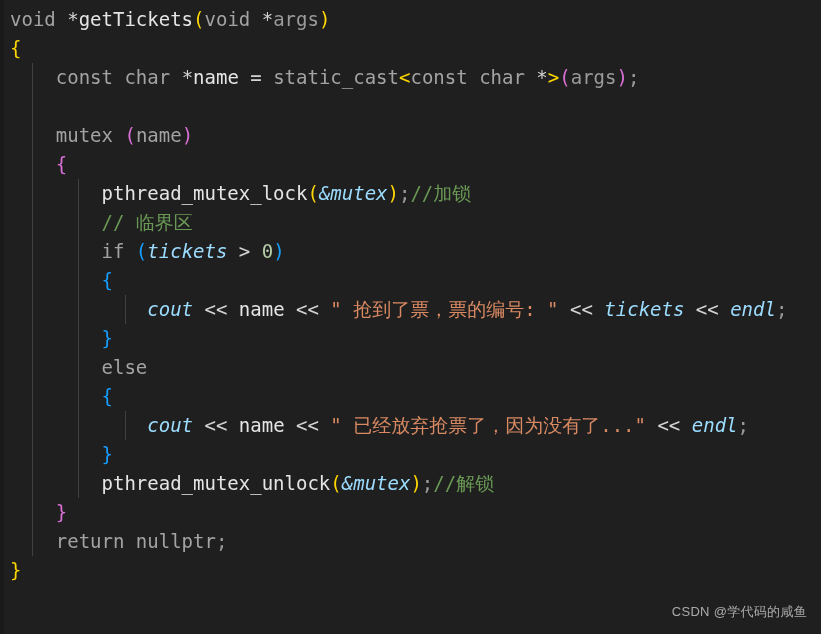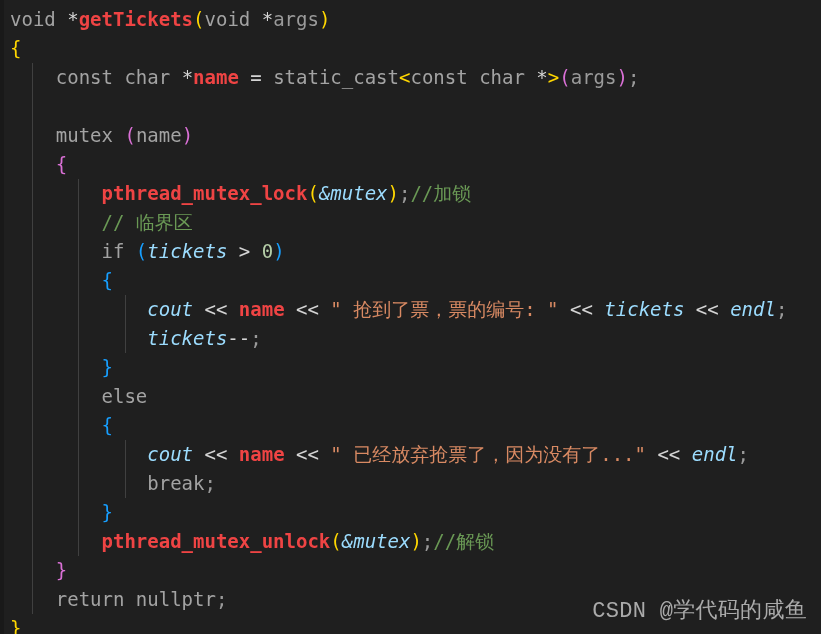--- a/index.html
+++ b/index.html
@@ -45,38 +45,38 @@
     width: 1px;
     height: 29px;
     background: #404040;
   }
   .g1 { left: 32px; }
   .g2 { left: 78px; }
   .g3 { left: 125px; }
 
   
   .kw       { color: #a3a3a3; }   
-  .name     { color: #ef4444; font-weight: bold; }
+  .name     { color: #e5e5e5; }
   .gray     { color: #9a9a9a; }   
   .var      { color: #9cdcfe; font-style: italic; }   
   .num      { color: #b5cea8; }   
   .str      { color: #d98a63; }   
   .cmt      { color: #6a9955; }   
   .b1       { color: #ffd700; }   
   .b2       { color: #da70d6; }   
   .b3       { color: #179fff; }   
   .op       { color: #d4d4d4; }
 
   #watermark {
     position: absolute;
     right: 14px;
     bottom: 8px;
     color: #b6b6b6;
-    font-family: Liberation Mono, monospace;
-    font-size: 22px;
+    font-family: Liberation Sans, sans-serif;
+    font-size: 13px;
     letter-spacing: 0.3px;
     opacity: 0.92;
     white-space: pre;
   }
 </style>
 </head>
 <body>
 
 <div id="editor">
   <div id="gutter-strip"></div>
@@ -85,26 +85,24 @@
       <div class="line"><span class="b1">{</span></div>
       <div class="line"><span class="guide g1"></span><span class="op">    </span><span class="kw">const</span><span class="op"> </span><span class="kw">char</span><span class="op"> *</span><span class="name">name</span><span class="op"> = </span><span class="kw">static_cast</span><span class="b1">&lt;</span><span class="kw">const</span><span class="op"> </span><span class="kw">char</span><span class="op"> *</span><span class="b1">&gt;</span><span class="b2">(</span><span class="gray">args</span><span class="b2">)</span><span class="gray">;</span></div>
       <div class="line"><span class="guide g1"></span></div>
       <div class="line"><span class="guide g1"></span><span class="op">    </span><span class="kw">mutex</span><span class="op"> </span><span class="b2">(</span><span class="kw">name</span><span class="b2">)</span></div>
       <div class="line"><span class="guide g1"></span><span class="op">    </span><span class="b2">{</span></div>
       <div class="line"><span class="guide g1"></span><span class="guide g2"></span><span class="op">        </span><span class="name">pthread_mutex_lock</span><span class="b1">(</span><span class="var">&amp;mutex</span><span class="b1">)</span><span class="gray">;</span><span class="cmt">//加锁</span></div>
       <div class="line"><span class="guide g1"></span><span class="guide g2"></span><span class="op">        </span><span class="cmt">// 临界区</span></div>
       <div class="line"><span class="guide g1"></span><span class="guide g2"></span><span class="op">        </span><span class="kw">if</span><span class="op"> </span><span class="b3">(</span><span class="var">tickets</span><span class="op"> &gt; </span><span class="num">0</span><span class="b3">)</span></div>
       <div class="line"><span class="guide g1"></span><span class="guide g2"></span><span class="op">        </span><span class="b3">{</span></div>
       <div class="line"><span class="guide g1"></span><span class="guide g2"></span><span class="guide g3"></span><span class="op">            </span><span class="var">cout</span><span class="op"> &lt;&lt; </span><span class="name">name</span><span class="op"> &lt;&lt; </span><span class="str">" 抢到了票，票的编号: "</span><span class="op"> &lt;&lt; </span><span class="var">tickets</span><span class="op"> &lt;&lt; </span><span class="var">endl</span><span class="gray">;</span></div>
-      <div class="line"><span class="guide g1"></span><span class="guide g2"></span><span class="guide g3"></span><span class="op">            </span><span class="var">tickets</span><span class="op">--</span><span class="gray">;</span></div>
       <div class="line"><span class="guide g1"></span><span class="guide g2"></span><span class="op">        </span><span class="b3">}</span></div>
       <div class="line"><span class="guide g1"></span><span class="guide g2"></span><span class="op">        </span><span class="kw">else</span></div>
       <div class="line"><span class="guide g1"></span><span class="guide g2"></span><span class="op">        </span><span class="b3">{</span></div>
       <div class="line"><span class="guide g1"></span><span class="guide g2"></span><span class="guide g3"></span><span class="op">            </span><span class="var">cout</span><span class="op"> &lt;&lt; </span><span class="name">name</span><span class="op"> &lt;&lt; </span><span class="str">" 已经放弃抢票了，因为没有了..."</span><span class="op"> &lt;&lt; </span><span class="var">endl</span><span class="gray">;</span></div>
-      <div class="line"><span class="guide g1"></span><span class="guide g2"></span><span class="guide g3"></span><span class="op">            </span><span class="kw">break</span><span class="gray">;</span></div>
       <div class="line"><span class="guide g1"></span><span class="guide g2"></span><span class="op">        </span><span class="b3">}</span></div>
       <div class="line"><span class="guide g1"></span><span class="guide g2"></span><span class="op">        </span><span class="name">pthread_mutex_unlock</span><span class="b1">(</span><span class="var">&amp;mutex</span><span class="b1">)</span><span class="gray">;</span><span class="cmt">//解锁</span></div>
       <div class="line"><span class="guide g1"></span><span class="op">    </span><span class="b2">}</span></div>
       <div class="line"><span class="guide g1"></span><span class="op">    </span><span class="kw">return</span><span class="op"> </span><span class="kw">nullptr</span><span class="gray">;</span></div>
       <div class="line"><span class="b1">}</span></div>
     </div>
   <div id="watermark">CSDN @学代码的咸鱼</div>
 </div>
 
 </body></html>

